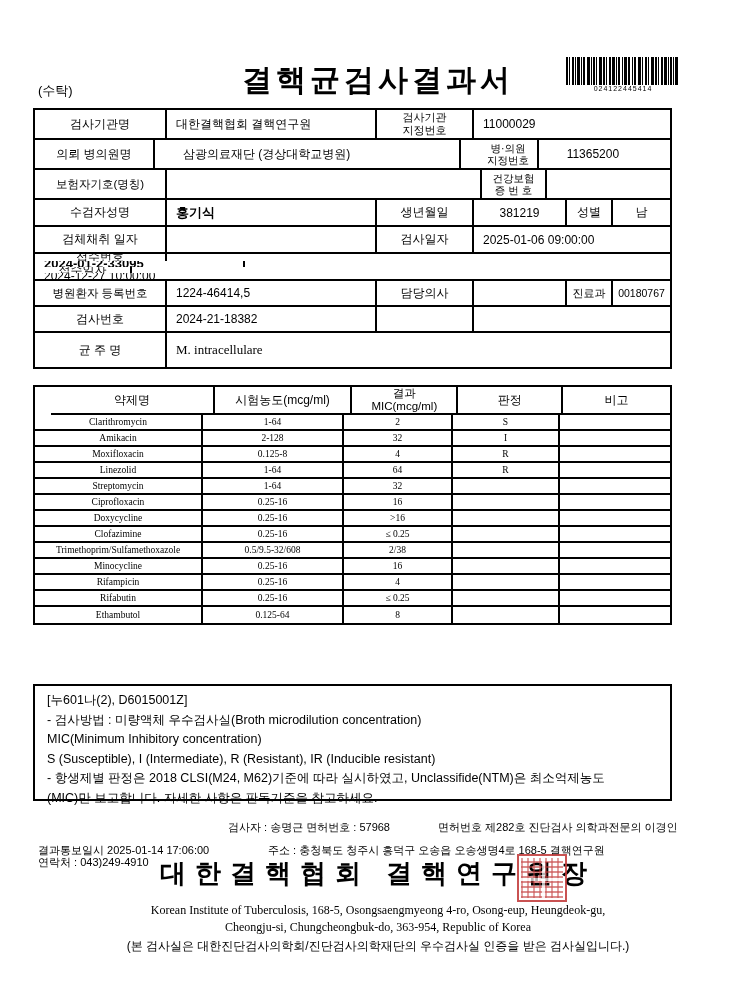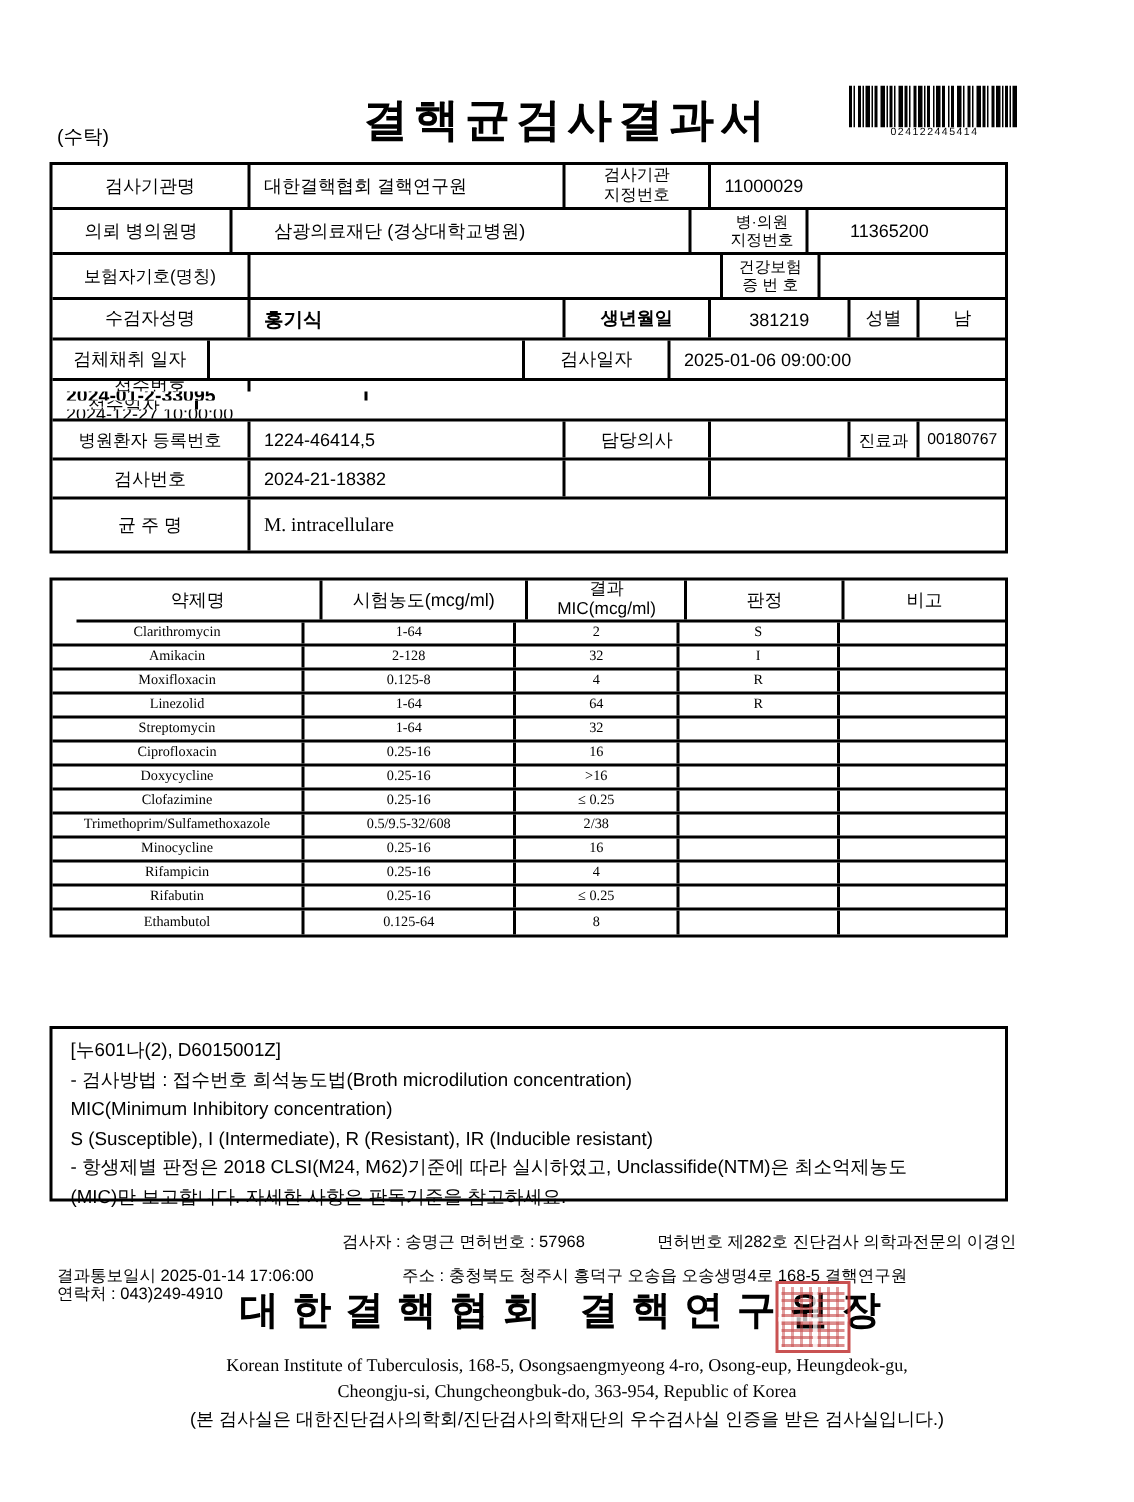--- a/index.html
+++ b/index.html
@@ -132,27 +132,27 @@
       <div class="icell" style="width:132px; font-size:11.5px;">보험자기호(명칭)</div>
       <div class="icell val" style="width:315px;"></div>
       <div class="icell" style="width:65px;">
         <div class="tls"><span>건강보험</span><br><span>증 번 호</span></div>
       </div>
       <div class="icell val" style="width:123px;"></div>
     </div>
     <div class="irow" style="height:27px;">
       <div class="icell" style="width:132px;">수검자성명</div>
       <div class="icell val b" style="width:210px;">홍기식</div>
-      <div class="icell" style="width:97px;font-weight:bold;">생년월일</div>
+      <div class="icell" style="width:97px;">생년월일</div>
       <div class="icell" style="width:93px;">381219</div>
       <div class="icell" style="width:46px;">성별</div>
       <div class="icell" style="width:57px;">남</div>
     </div>
     <div class="irow" style="height:27px;">
-      <div class="icell" style="width:105px;">검체채취 일자</div>
+      <div class="icell" style="width:132px;">검체채취 일자</div>
       <div class="icell val" style="width:210px;"></div>
       <div class="icell" style="width:97px;">검사일자</div>
       <div class="icell val" style="width:196px;">2025-01-06 09:00:00</div>
     </div>
     <div class="irow" style="height:27px;flex-direction:column;">
       <div class="icell" style="width:132px;">접수번호</div>
       <div class="icell val b" style="width:210px;">2024-01-2-33095</div>
       <div class="icell" style="width:97px;">접수일자</div>
       <div class="icell val" style="width:196px;">2024-12-27 10:00:00</div>
     </div>
@@ -275,21 +275,21 @@
       <div class="dcell" style="width:168px;">Ethambutol</div>
       <div class="dcell" style="width:141px;">0.125-64</div>
       <div class="dcell" style="width:109px;">8</div>
       <div class="dcell" style="width:107px;"></div>
       <div class="dcell" style="width:110px;"></div>
     </div>
   </div>
 
   <div class="note-box">
     <div>[누601나(2), D6015001Z]</div>
-    <div>- 검사방법 : 접수번호 희석농도법(Broth microdilution concentration)</div>
+    <div>- 검사방법 : 미량액체 우수검사실(Broth microdilution concentration)</div>
     <div>MIC(Minimum Inhibitory concentration)</div>
     <div>S (Susceptible), I (Intermediate), R (Resistant), IR (Inducible resistant)</div>
     <div>- 항생제별 판정은 2018 CLSI(M24, M62)기준에 따라 실시하였고, Unclassifide(NTM)은 최소억제농도</div>
     <div>(MIC)만 보고합니다. 자세한 사항은 판독기준을 참고하세요.</div>
   </div>
 
   <div class="fline" style="left:38px; top:855px;">연락처 : 043)249-4910</div>
   <div class="fline" style="left:228px; top:820px;">검사자 : 송명근  면허번호 : 57968</div>
   <div class="fline" style="left:438px; top:820px;">면허번호 제282호 진단검사 의학과전문의 이경인</div>
   <div class="fline" style="left:38px; top:843px;">결과통보일시  2025-01-14 17:06:00</div>

